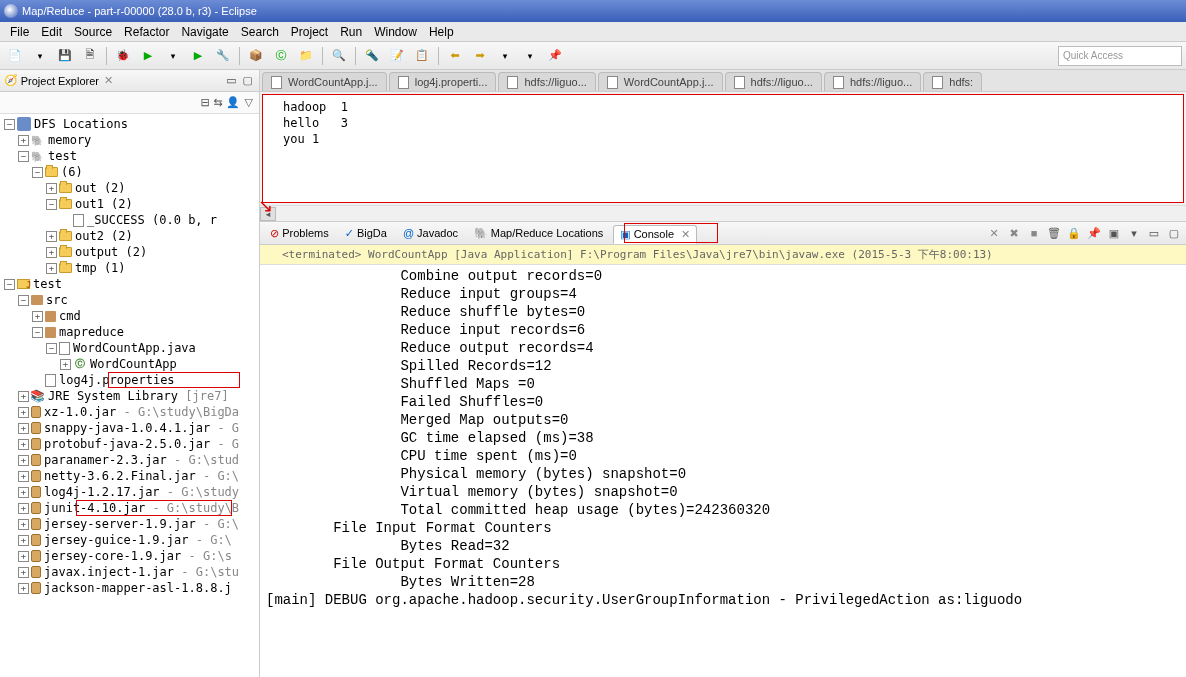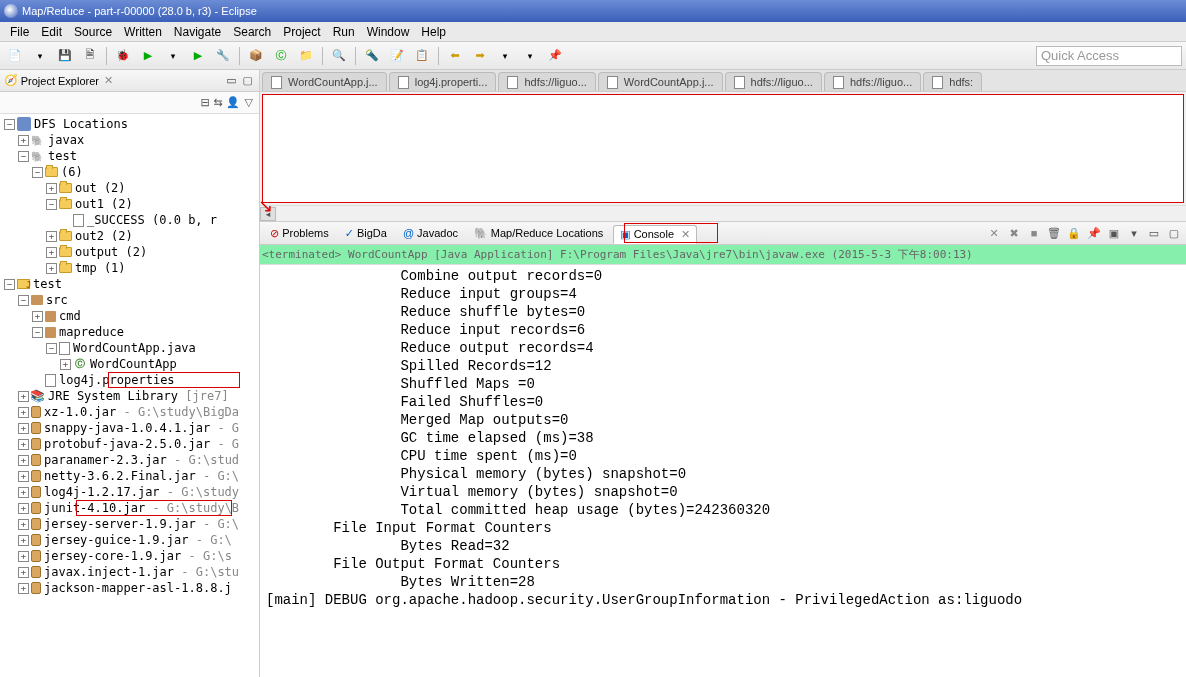--- a/index.html
+++ b/index.html
@@ -4,21 +4,21 @@
 <style>
   * { margin: 0; padding: 0; box-sizing: border-box; }
   body { font-family: "Microsoft YaHei", Tahoma, sans-serif; font-size: 11px; background: #f0f0f0; overflow: hidden; width: 1186px; height: 677px; }
   .titlebar { background: linear-gradient(#6c8cd5, #3a5fb8); color: #fff; height: 22px; display: flex; align-items: center; padding: 0 4px; font-size: 11px; }
   .titlebar .icon { width: 14px; height: 14px; background: radial-gradient(circle at 40% 40%, #fff, #3a5fb8); border-radius: 50%; margin-right: 4px; }
   .menubar { background: #eaeaea; height: 20px; display: flex; align-items: center; padding: 0 4px; font-size: 12px; border-bottom: 1px solid #ccc; }
   .menubar span { padding: 0 6px; cursor: pointer; }
   .toolbar { background: linear-gradient(#f8f8f8, #e8e8e8); height: 28px; display: flex; align-items: center; padding: 0 4px; border-bottom: 1px solid #ccc; gap: 3px; }
   .tbtn { width: 22px; height: 22px; border: 1px solid transparent; border-radius: 2px; display: flex; align-items: center; justify-content: center; cursor: pointer; font-size: 11px; }
   .tsep { width: 1px; height: 18px; background: #bbb; margin: 0 2px; }
-  .quick-access { margin-left: auto; width: 146px; height: 20px; border: 1px solid #bbb; background: #fff; color: #999; font-size: 13px; padding: 0 4px; display: flex; align-items: center; }
+  .quick-access { margin-left: auto; width: 124px; height: 20px; border: 1px solid #bbb; background: #fff; color: #999; font-size: 10px; padding: 0 4px; display: flex; align-items: center; }
   .main { display: flex; height: calc(677px - 22px - 20px - 28px); }
   
   .explorer { width: 260px; background: #fff; border-right: 1px solid #ccc; display: flex; flex-direction: column; }
   .view-header { background: linear-gradient(#f8f8f8, #e8e8e8); height: 22px; display: flex; align-items: center; padding: 0 4px; border-bottom: 1px solid #ccc; font-size: 11px; }
   .view-header .title { font-weight: normal; display: flex; align-items: center; gap: 3px; }
   .view-header .actions { margin-left: auto; display: flex; gap: 2px; }
   .view-header .actions span { cursor: pointer; color: #555; font-size: 11px; padding: 0 2px; }
   .view-toolbar { height: 22px; display: flex; align-items: center; justify-content: flex-end; padding: 0 6px; gap: 4px; border-bottom: 1px solid #ddd; background: #fafafa; }
   .view-toolbar span { cursor: pointer; font-size: 11px; color: #555; }
   .tree { overflow: auto; flex: 1; padding: 2px 0; font-size: 12px; font-family: "宋体", SimSun, monospace; position: relative; }
@@ -51,39 +51,39 @@
   .red-arrow { position: absolute; color: #d00; font-size: 18px; left: -4px; top: 100px; }
   .hscroll { height: 16px; background: #f0f0f0; display: flex; align-items: center; border-top: 1px solid #ddd; }
   .hscroll .arrow { width: 16px; height: 14px; background: #e0e0e0; border: 1px solid #bbb; text-align: center; font-size: 9px; line-height: 12px; color: #555; }
   
   .bottom-tabs { height: 24px; display: flex; align-items: center; background: linear-gradient(#f8f8f8, #e8e8e8); border-top: 1px solid #ccc; border-bottom: 1px solid #ccc; padding: 0 4px; gap: 4px; position: relative; }
   .btab { display: flex; align-items: center; gap: 3px; padding: 2px 6px; font-size: 11px; cursor: pointer; border-radius: 3px 3px 0 0; }
   .btab.active { background: #fff; border: 1px solid #bbb; border-bottom: 1px solid #fff; position: relative; top: 1px; }
   .bottom-tabs .redbox3 { position: absolute; border: 1px solid #d00; left: 364px; top: 1px; width: 94px; height: 20px; pointer-events: none; }
   .bottom-actions { margin-left: auto; display: flex; gap: 4px; }
   .bottom-actions span { cursor: pointer; font-size: 11px; color: #555; width: 16px; text-align: center; }
-  .console-header { background: #86efac; border-bottom: 1px solid #ddd; padding: 2px 2px; font-size: 11px; color: #666; font-family: "宋体", SimSun, monospace; }
+  .console-header { background: #fef9c3; border-bottom: 1px solid #ddd; padding: 2px 22px; font-size: 11px; color: #666; font-family: "宋体", SimSun, monospace; }
   .console-body { flex: 1; background: #fff; overflow: auto; font-family: Consolas, "Courier New", monospace; font-size: 14px; padding: 2px 6px; line-height: 18px; white-space: pre; }
   .tsmall { font-size: 9px; }
   .folder-j { position: relative; }
   .folder-j::after { content:"J"; position:absolute; right:-2px; bottom:-2px; font-size:8px; color:#b06000; font-weight:bold; }
 </style>
 </head>
 <body>
 
 <div class="titlebar">
   <span class="icon"></span>
   <span>Map/Reduce - part-r-00000 (28.0 b, r3) - Eclipse</span>
 </div>
 
 <div class="menubar">
   <span>File</span>
   <span>Edit</span>
   <span>Source</span>
-  <span>Written</span>
+  <span>Refactor</span>
   <span>Navigate</span>
   <span>Search</span>
   <span>Project</span>
   <span>Run</span>
   <span>Window</span>
   <span>Help</span>
 </div>
 
 <div class="toolbar">
   <div class="tbtn">📄</div>
@@ -139,21 +139,21 @@
       <div class="tree-row">
           <span class="spacer" style="width:0"></span>
           <span class="tog">−</span>
           <span class="ticon icon-server"></span>
           <span>DFS Locations</span>
         </div>
       <div class="tree-row">
           <span class="spacer" style="width:14px"></span>
           <span class="tog">+</span>
           <span class="ticon icon-elephant">🐘</span>
-          <span>javax</span>
+          <span>memory</span>
         </div>
       <div class="tree-row">
           <span class="spacer" style="width:14px"></span>
           <span class="tog">−</span>
           <span class="ticon icon-elephant">🐘</span>
           <span>test</span>
         </div>
       <div class="tree-row">
           <span class="spacer" style="width:28px"></span>
           <span class="tog">−</span>
@@ -346,20 +346,23 @@
           <span>hdfs://liguo...</span>
         </div>
       <div class="etab">
           <span class="ticon icon-file"></span>
           <span>hdfs:</span>
         </div>
     </div>
     <div class="editor-wrap">
       <span class="red-arrow">↘</span>
       <div class="editor-body">
+        <div class="line">hadoop  1</div>
+        <div class="line">hello   3</div>
+        <div class="line">you 1</div>
       </div>
     </div>
     <div class="hscroll">
       <span class="arrow">◂</span>
     </div>
 
     <div class="bottom-tabs">
       <div class="btab">
           <span style="color:#c00">⊘</span>
           <span>Problems</span>

